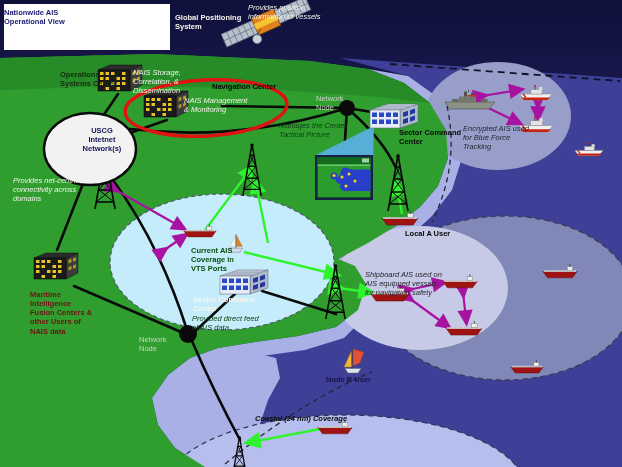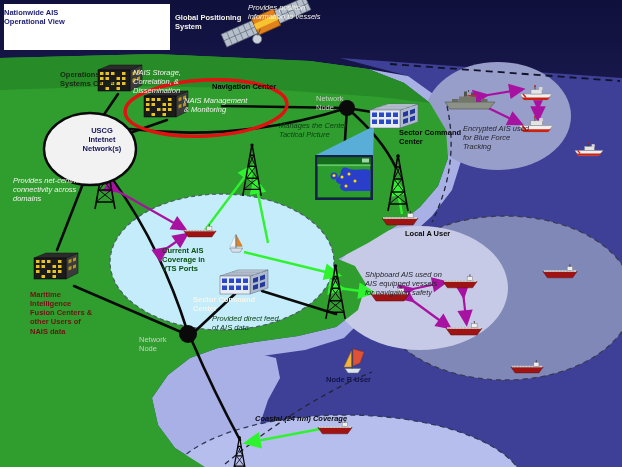--- a/index.html
+++ b/index.html
@@ -8,21 +8,21 @@
   .stage svg{position:absolute;left:0;top:0;}
   .labels div{position:absolute;white-space:pre-line;line-height:1.22;font-size:7.5px;}
   .title{left:4px;top:4px;width:166px;height:46px;background:#ffffff;
          color:#1b1b72;font-size:15px;font-weight:bold;line-height:1.35;
          padding:4px 0 0 0;box-sizing:border-box;}
   .bw{font-weight:bold;color:#f6f6ee;}
   .bk{font-weight:bold;color:#070707;padding-left:36px;}
   .iw{font-style:italic;color:#f2f2ea;}
   .idg{font-style:italic;color:#0c4212;}
   .ib{font-style:italic;color:#26262e;}
-  .bdg{font-weight:bold;color:#0a4f0f;}
+  .bdg{font-weight:bold;color:#0a4f0f;margin-left:29px;}
   .bm{font-weight:bold;color:#6f1212;line-height:1.35;}
   .gray{color:#ccd2c6;}
   .uscg{left:57px;top:126px;width:90px;text-align:center;font-weight:bold;
         font-size:9px;color:#15155a;line-height:1.45;}
   .navy{font-weight:bold;color:#14144a;}
   .bi{font-weight:bold;font-style:italic;color:#0a0a0a;}
   .osc{font-weight:bold;color:#152b12;}
 </style>
 </head>
 <body>
@@ -308,21 +308,21 @@
   <div class="bm" style="left:30px;top:290px;">Maritime
 Intelligence
 Fusion Centers &amp;
 other Users of
 NAIS data</div>
   <div class="bdg" style="left:162px;top:246px;">Current AIS
 Coverage in
 VTS Ports</div>
   <div class="bw" style="left:193px;top:295px;">Sector Command
 Center</div>
-  <div class="idg" style="left:192px;top:314px;margin-left:20px;">Provided direct feed
+  <div class="idg" style="left:192px;top:314px;">Provided direct feed
 of AIS data</div>
   <div class="gray" style="left:139px;top:335px;">Network
 Node</div>
   <div class="bk" style="left:369px;top:229px;">Local A User</div>
   <div class="ib" style="left:463px;top:124px;">Encrypted AIS used
 for Blue Force
 Tracking</div>
   <div class="ib" style="left:365px;top:250px;margin-top:20px;">Shipboard AIS used on
 AIS equipped vessels
 for navigation safety</div>

